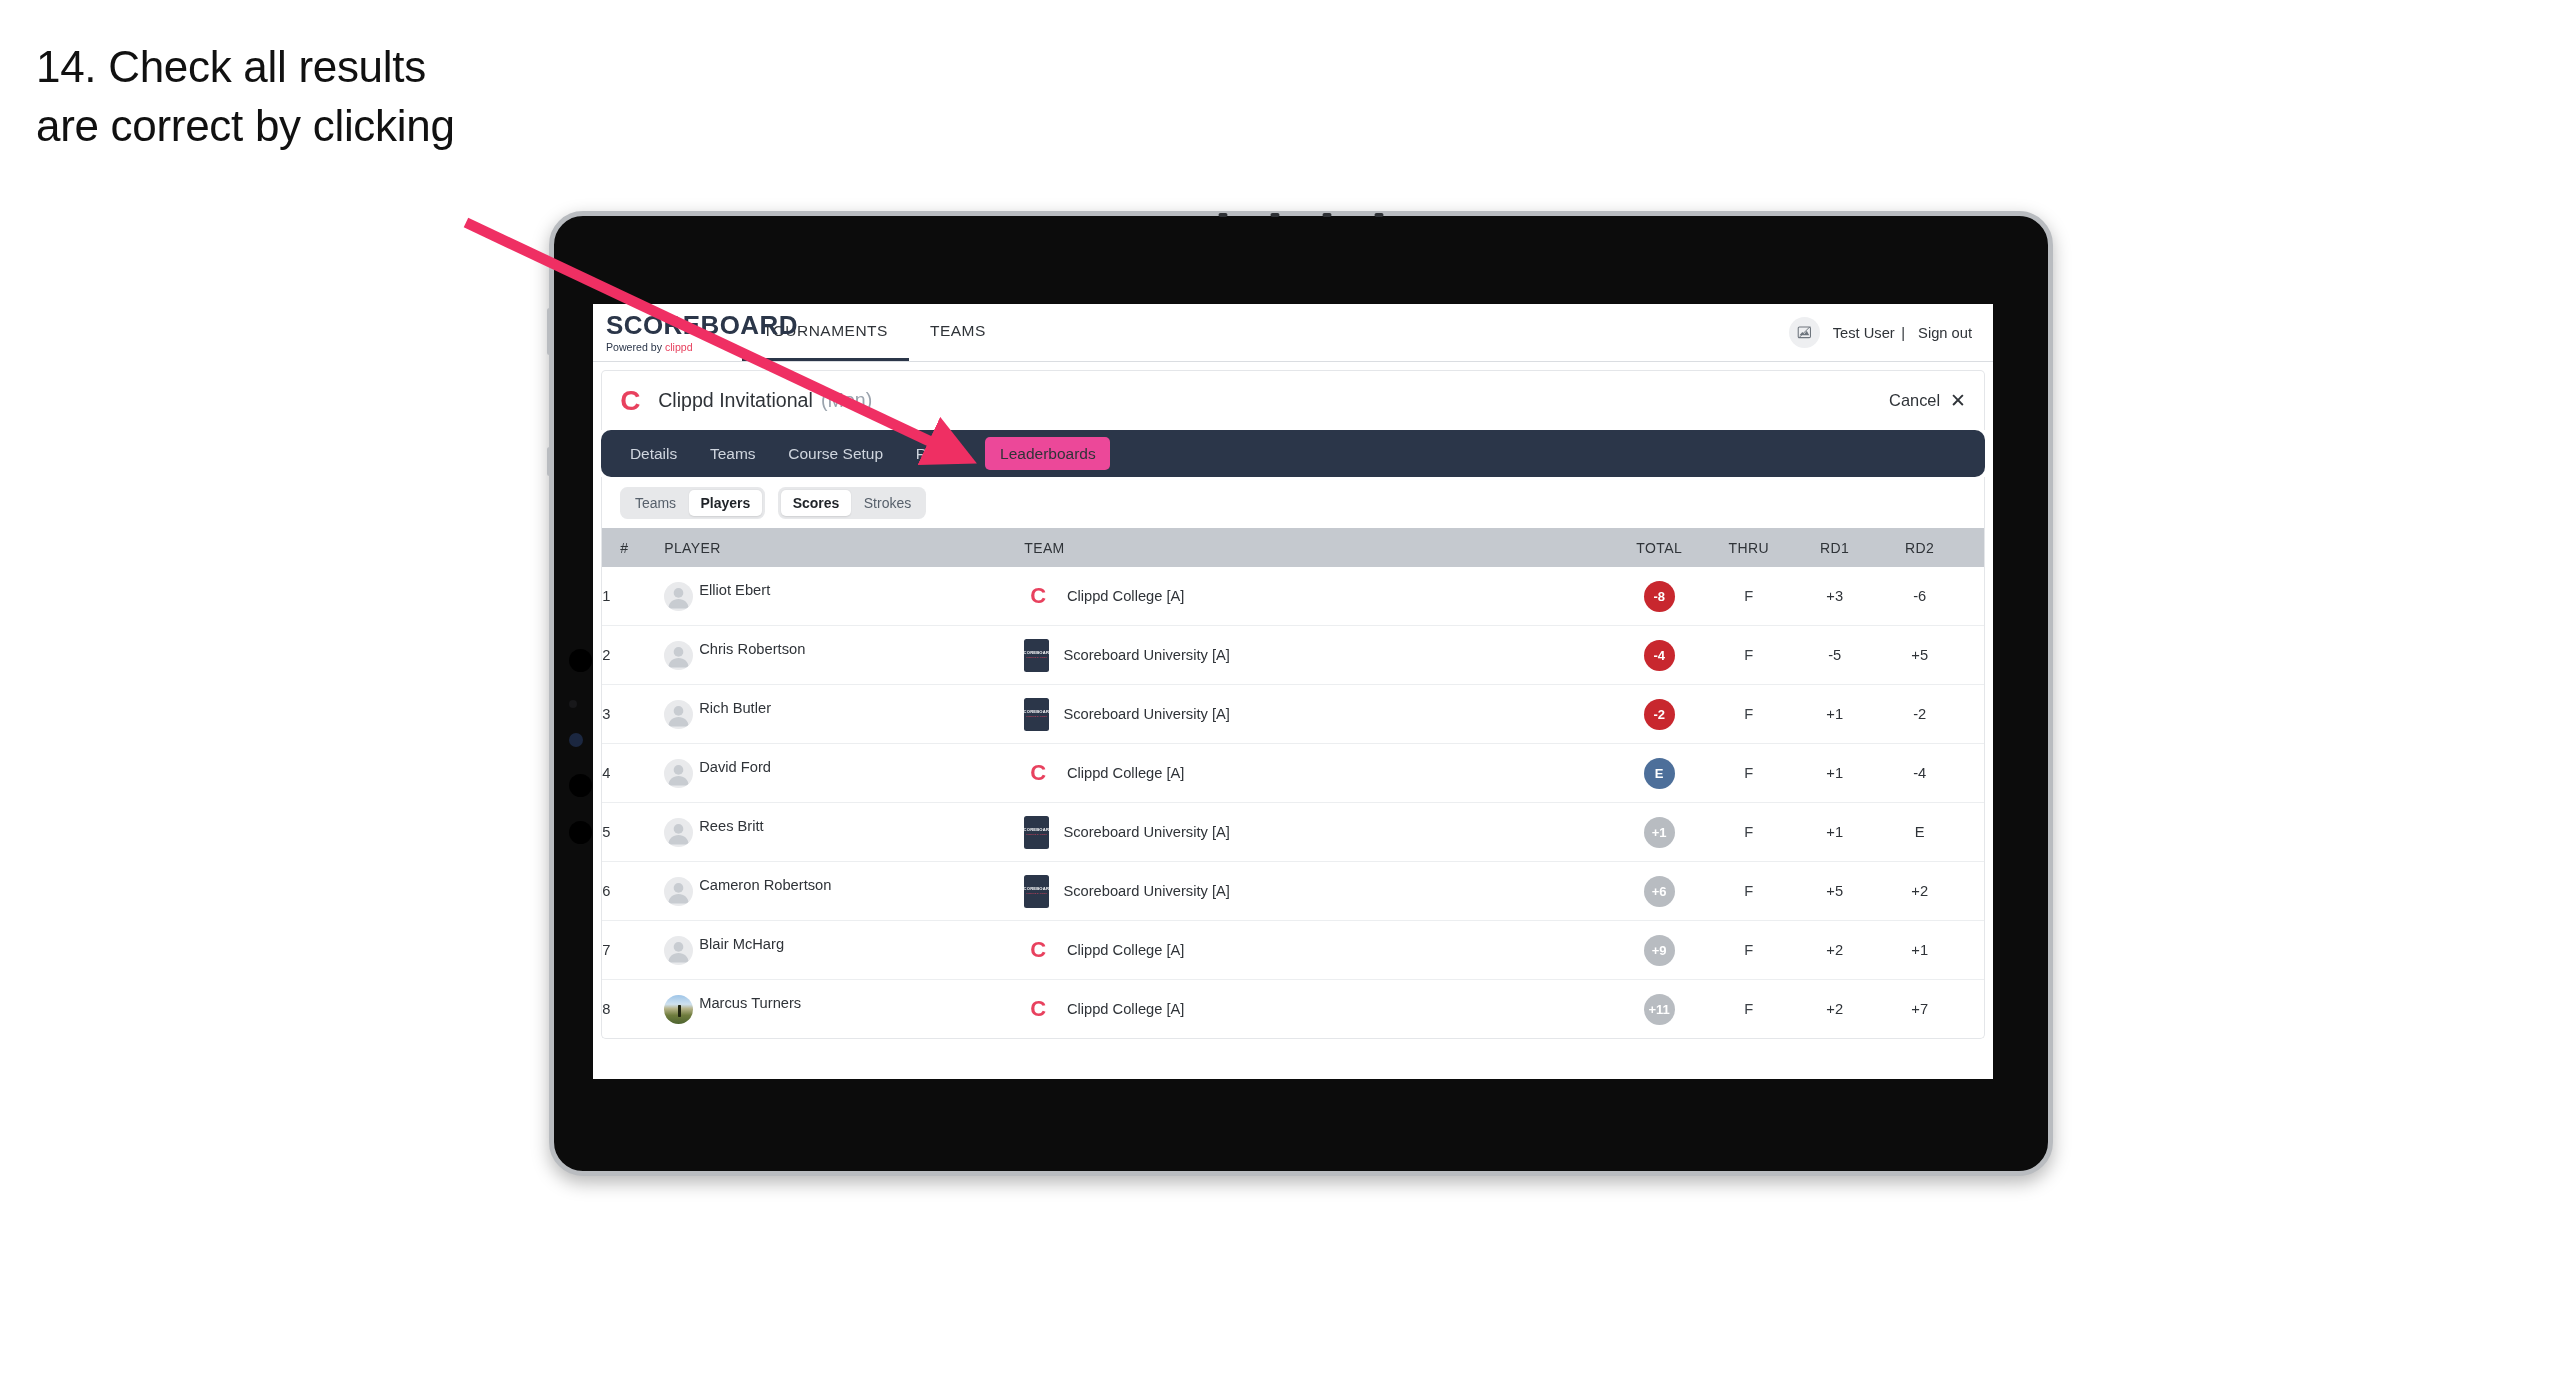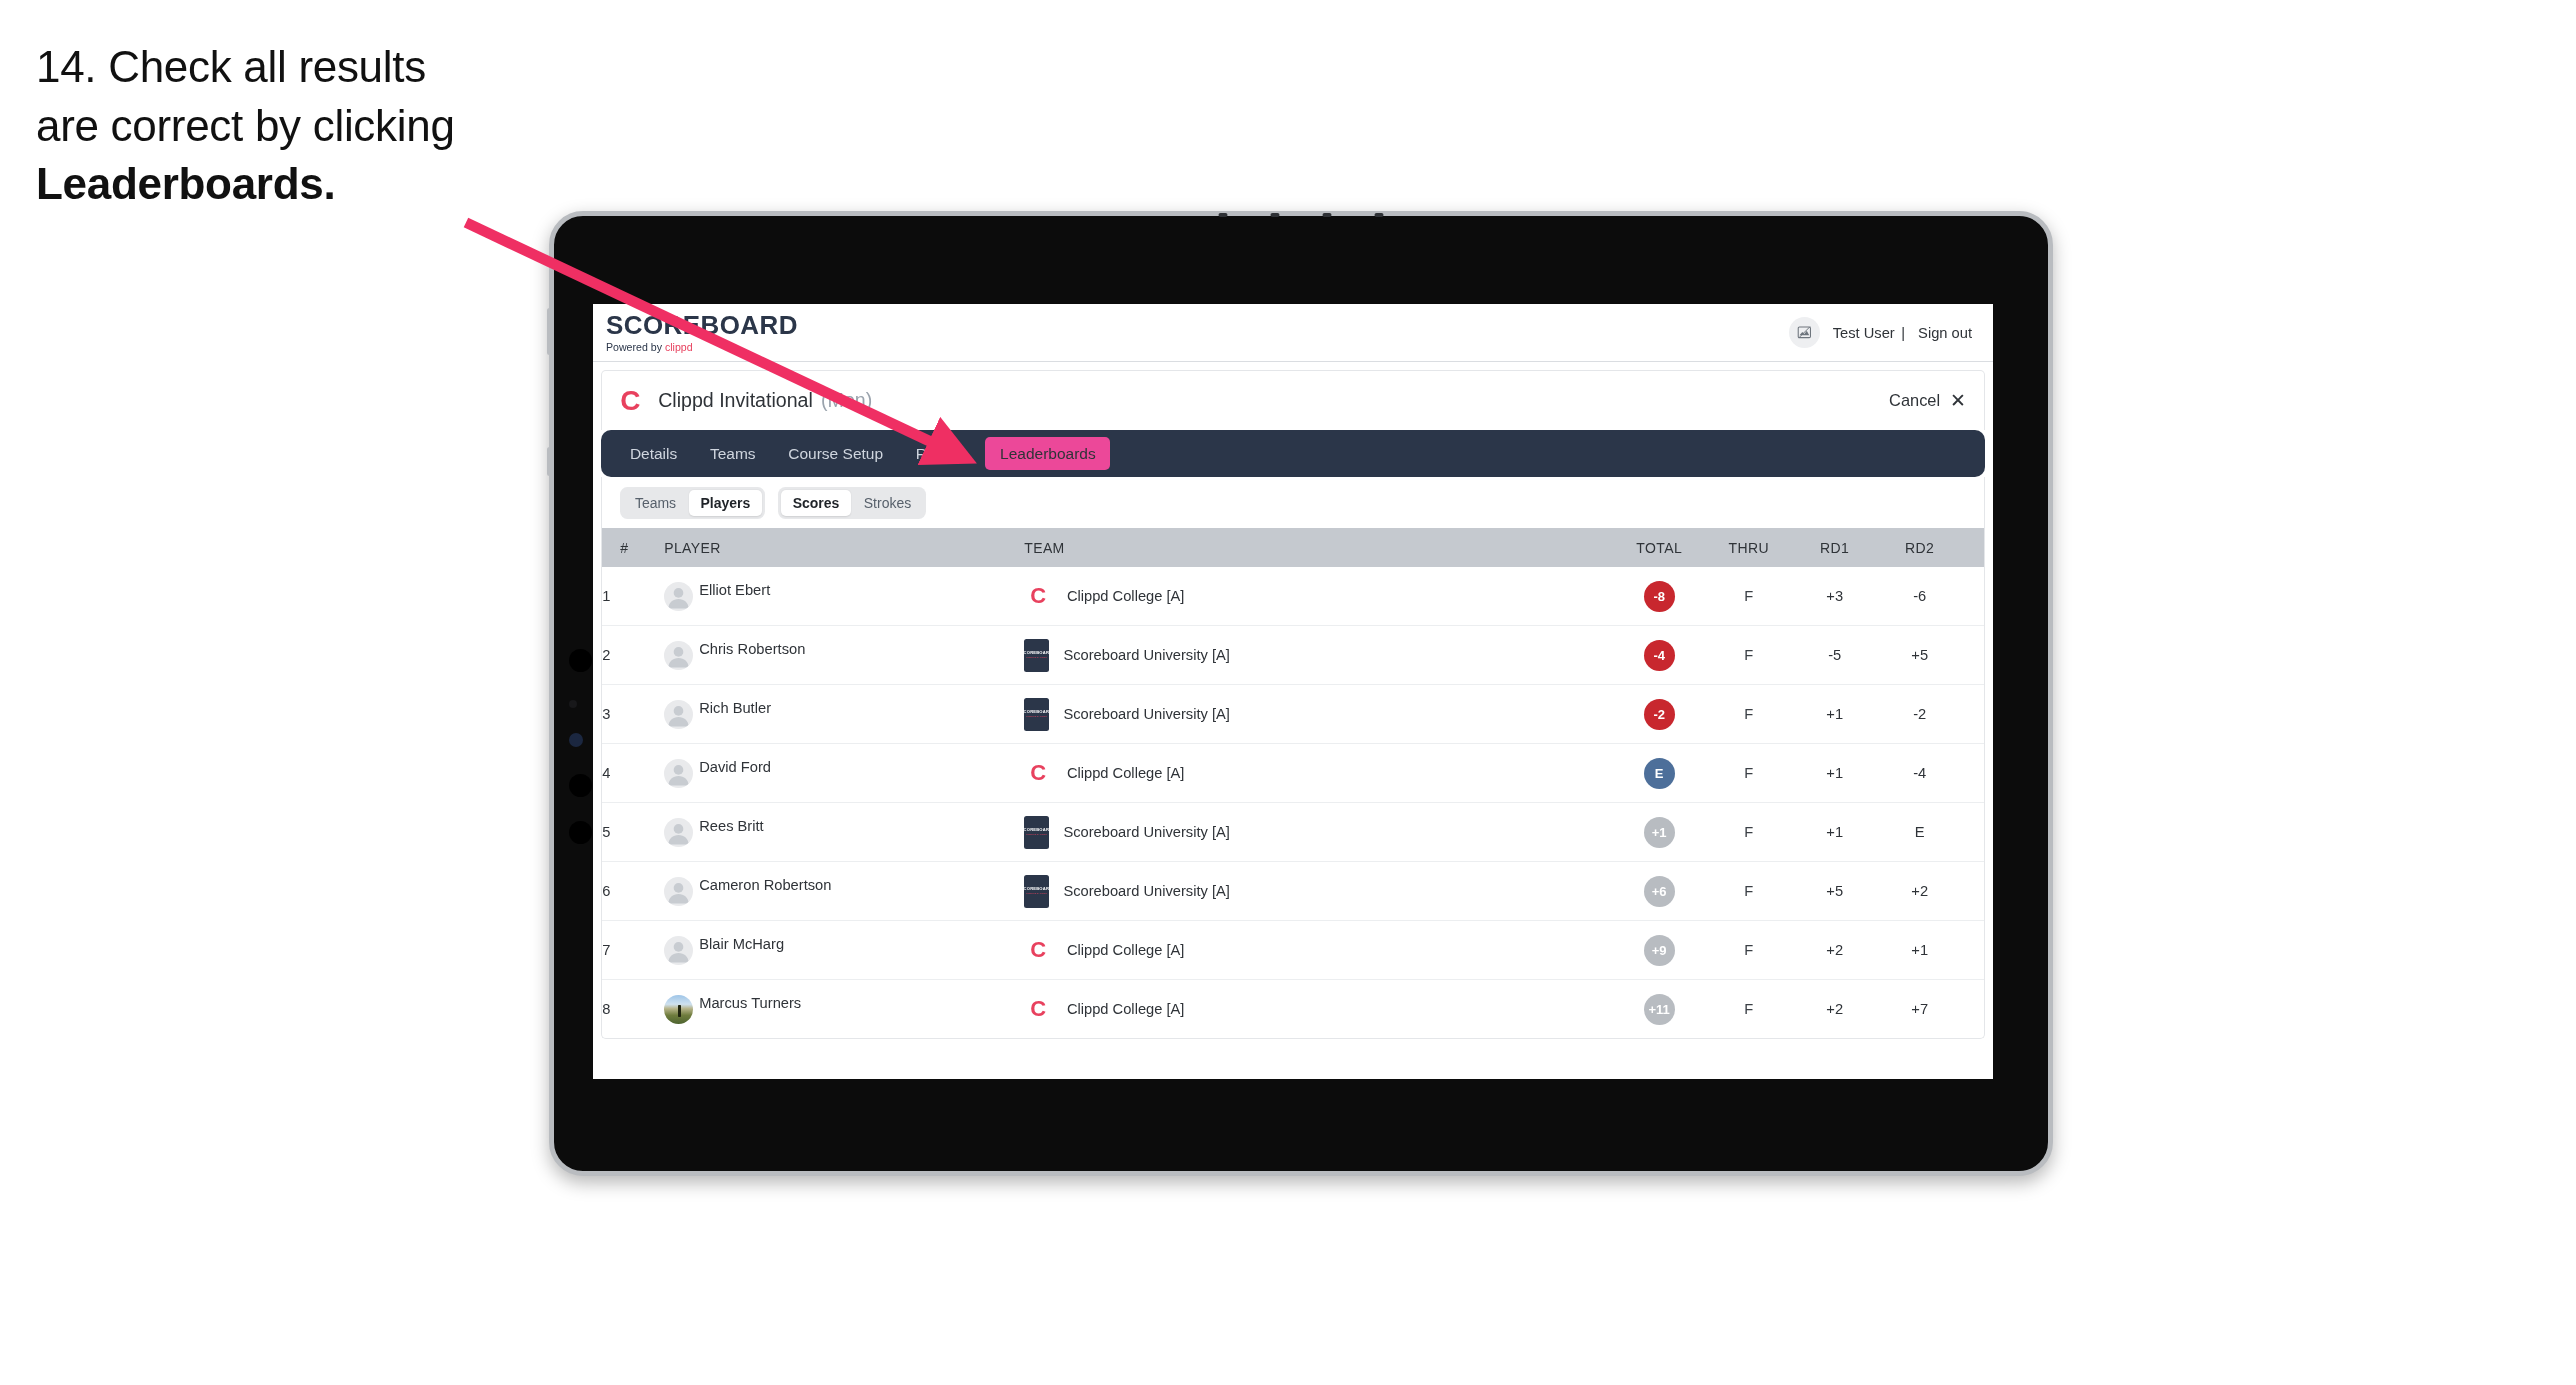--- a/index.html
+++ b/index.html
@@ -394,21 +394,20 @@
   .badge.over  { background: #b8bcc1; }
   .cell-center { text-align: center; }
   .cell-center.thru { color:#3a3f45; }
 </style>
 </head>
 <body>
 
 <div class="caption">
   <span class="line">14. Check all results</span>
   <span class="line">are correct by clicking</span>
-  <span class="line bold">Leaderboards.</span>
 </div>
 
 <div class="tablet">
   <div class="tablet-cam-top">
     <span class="dot"></span>
       <span class="dot"></span>
       <span class="dot"></span>
       <span class="dot"></span>
   </div>
   <div class="side-btn b1"></div>
@@ -421,20 +420,24 @@
 </div>
 
 <div class="app">
 
   <div class="topbar">
     <div class="brand">
       <div class="brand-title">SCOREBOARD</div>
       <div class="brand-sub">
         <span>Powered by </span><span class="clippd">clippd</span>
       </div>
+    </div>
+    <div class="nav-tabs">
+      <div class="nav-tab active">TOURNAMENTS</div>
+      <div class="nav-tab">TEAMS</div>
     </div>
     <div class="topbar-right">
       <div class="avatar-circle">
         <svg width="14.7" height="14.7" viewBox="0 0 18 18" aria-hidden="true">
           <rect x="1.5" y="2.5" width="15" height="13" rx="1.5" fill="none" stroke="#6e757d" stroke-width="1.3"></rect>
           <path d="M3 12.5 L6.5 8.5 L9 11 L12 7 L15 12.5 Z" fill="#6e757d"></path>
           <line x1="2" y1="16" x2="16" y2="2" stroke="#6e757d" stroke-width="1.2"></line>
         </svg>
       </div>
       <span class="user-name">Test User</span>

